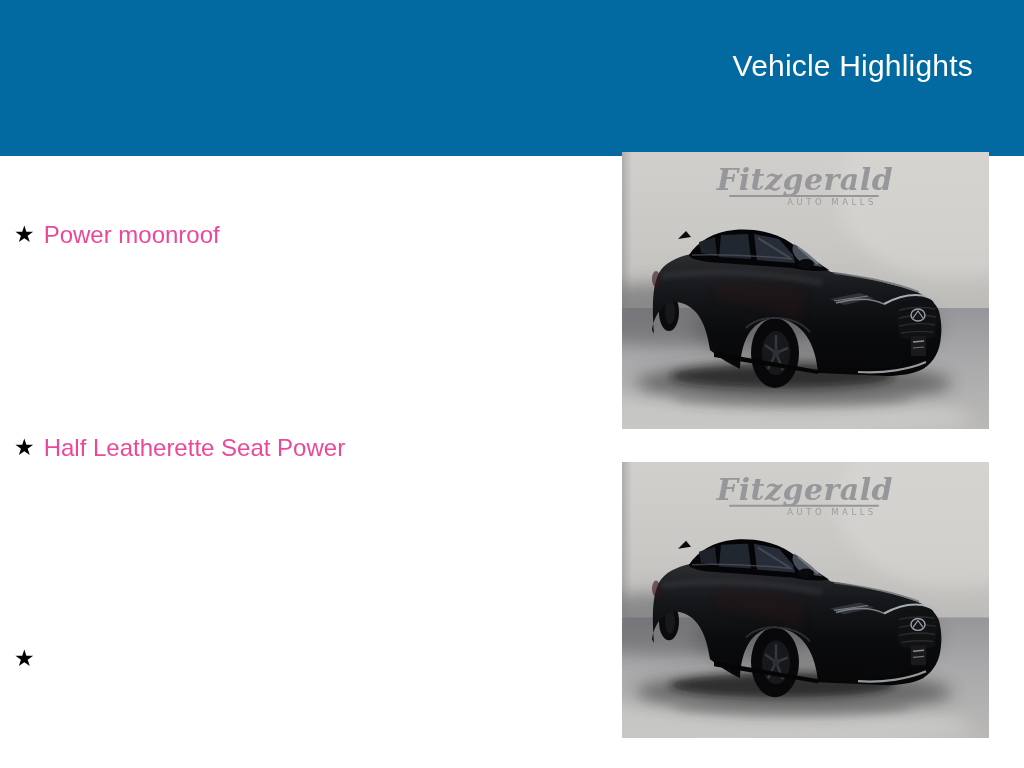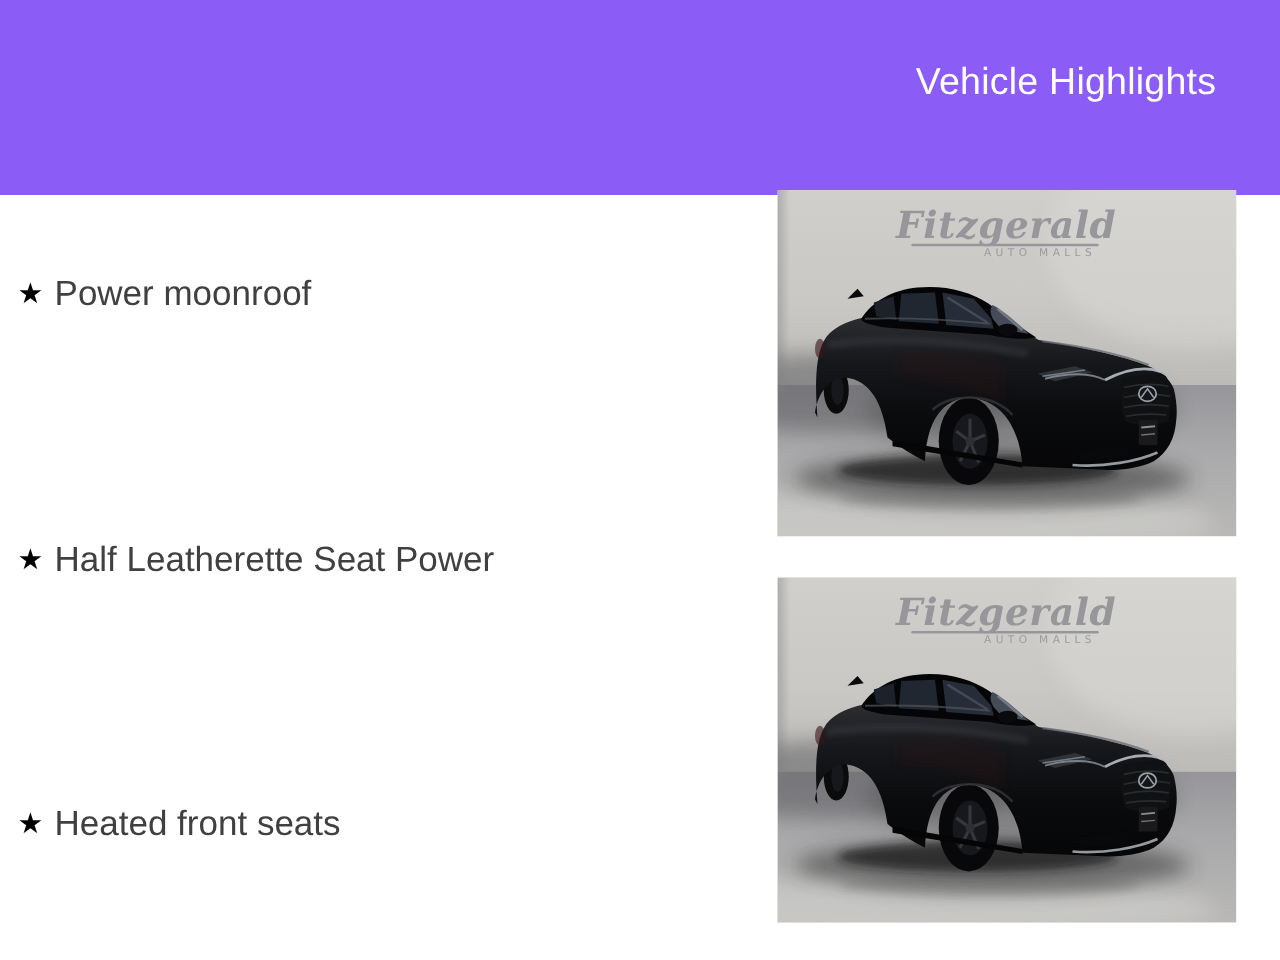--- a/index.html
+++ b/index.html
@@ -3,37 +3,37 @@
 <meta charset="utf-8">
 <style>
   html,body{margin:0;padding:0;}
   body{
     width:1024px;height:768px;position:relative;overflow:hidden;
     background:#ffffff;
     font-family:"Liberation Sans","DejaVu Sans",sans-serif;
   }
   .header-bar{
     position:absolute;left:0;top:0;width:1024px;height:156px;
-    background:#8b5cf6;
+    background:#0369a1;
   }
   .page-title{
     position:absolute;top:48px;right:51px;
     font-size:30px;line-height:36px;color:#ffffff;
     letter-spacing:0.2px;white-space:nowrap;
   }
   .highlight-row{
     position:absolute;left:14px;height:42px;
     display:flex;align-items:center;gap:9px;white-space:nowrap;
   }
   .highlight-row .star{
     font-size:23px;line-height:1;color:#000000;
     transform:translateY(-1px);
   }
   .highlight-row .label{
-    font-size:28px;color:#404040;
+    font-size:24px;color:#ec4899;
   }
   #hl-0{top:214px;}
   #hl-1{top:427px;}
   #hl-2{top:638px;}
   .photo{
     position:absolute;left:622px;width:367px;margin:0;padding:0;
     background:#c9c8c5;overflow:hidden;
   }
   #photo-0{top:152px;height:277px;}
   #photo-1{top:462px;height:276px;}
@@ -185,21 +185,20 @@
 <div class="highlight-row" id="hl-0">
   <span class="star">★</span>
   <span class="label">Power moonroof</span>
 </div>
 <div class="highlight-row" id="hl-1">
   <span class="star">★</span>
   <span class="label">Half Leatherette Seat Power</span>
 </div>
 <div class="highlight-row" id="hl-2">
   <span class="star">★</span>
-  <span class="label">Heated front seats</span>
 </div>
 
 <figure class="photo" id="photo-0">
   <svg viewBox="0 0 367 277" preserveAspectRatio="none" role="img">
     <use href="#carScene" xlink:href="#carScene"></use>
   </svg>
 </figure>
 <figure class="photo" id="photo-1">
   <svg viewBox="0 0 367 277" preserveAspectRatio="none" role="img">
     <use href="#carScene" xlink:href="#carScene"></use>

